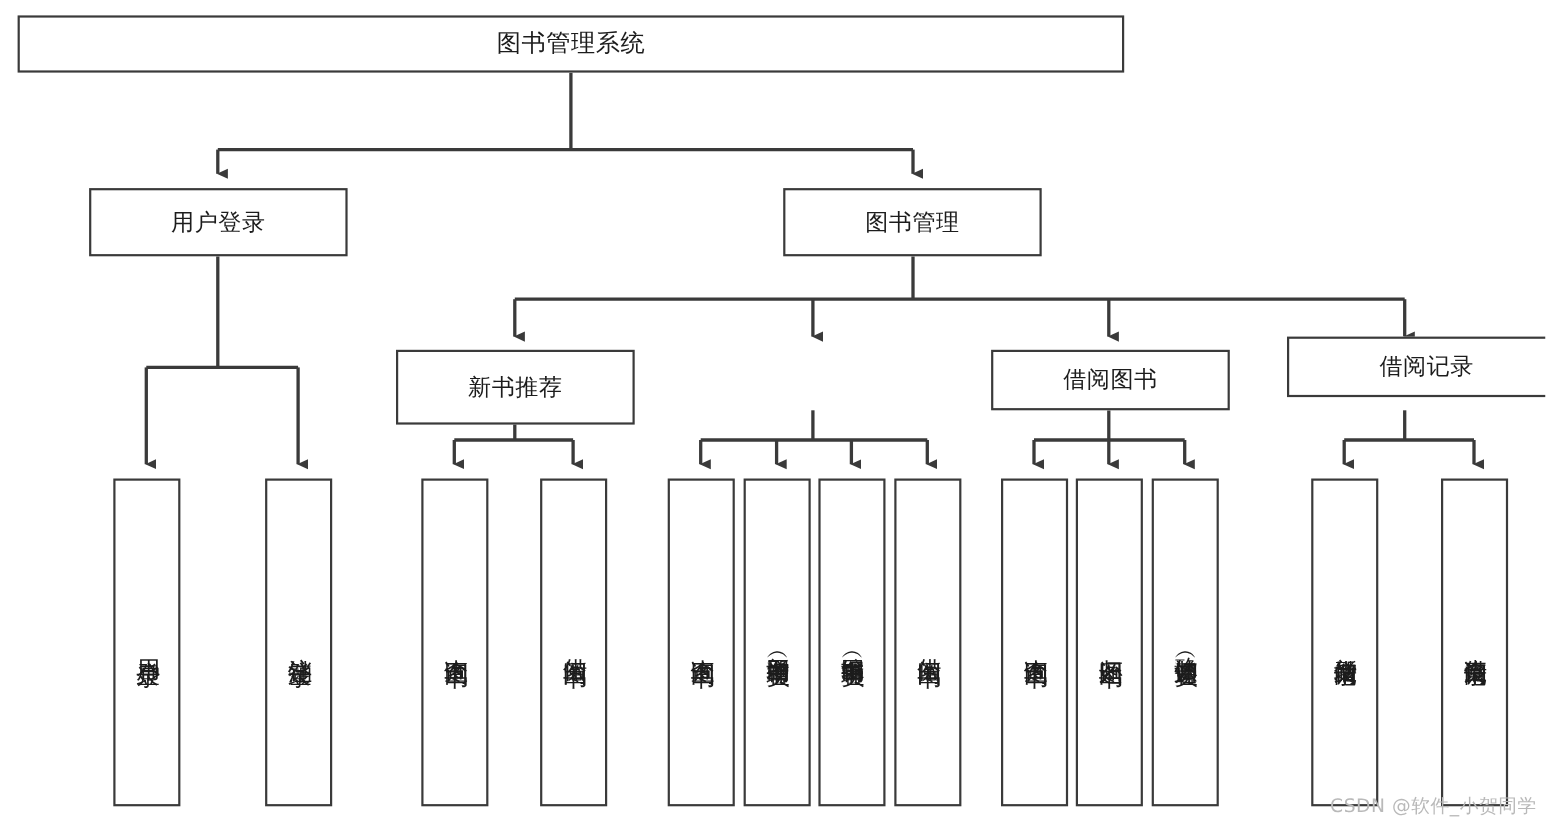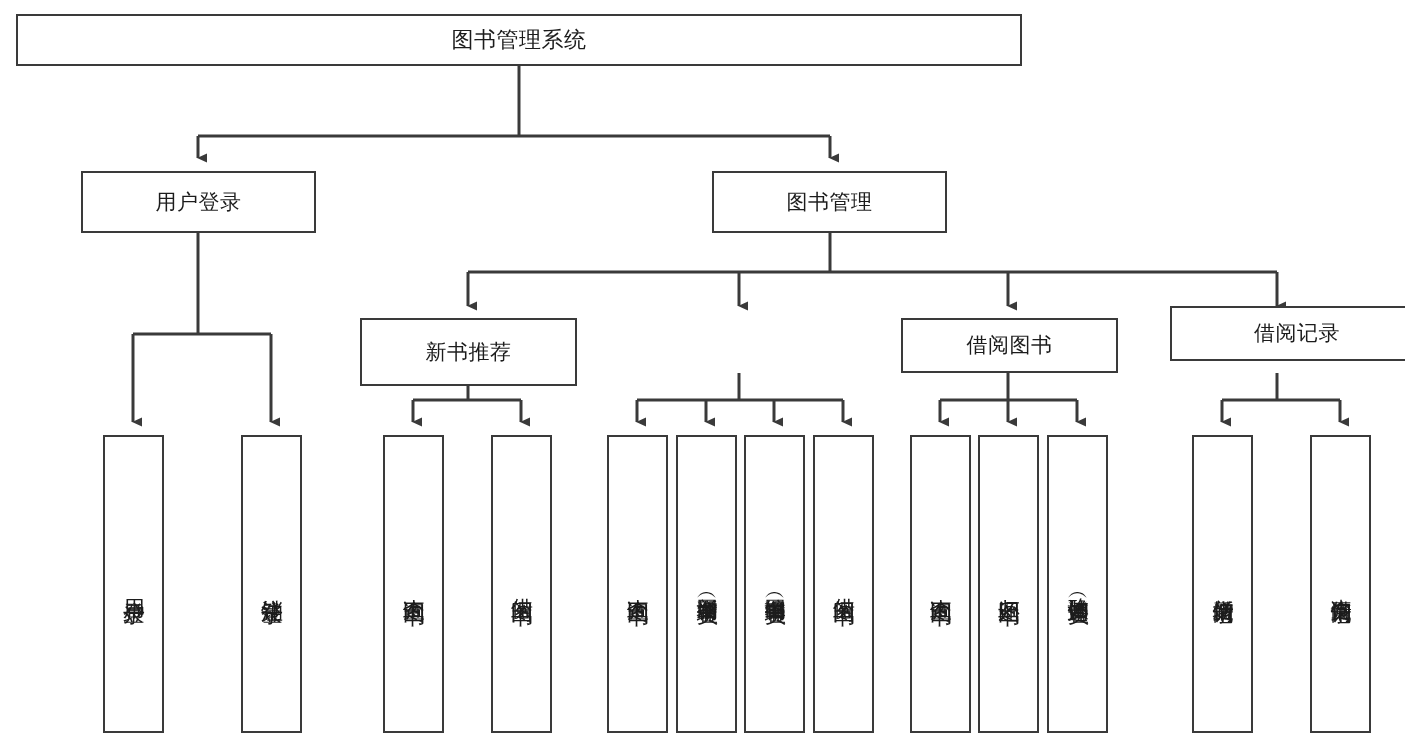--- a/index.html
+++ b/index.html
@@ -182,14 +182,15 @@
     <span class="label">确认归还（管理员）</span>
   </div>
 
   <div class="node leaf tall" style="left:1192px;top:435px;width:61px;height:298px;">
     <span class="label">新增借阅记录</span>
   </div>
   <div class="node leaf tall" style="left:1310px;top:435px;width:61px;height:298px;">
     <span class="label">查询借阅记录</span>
   </div>
 
+  <div class="watermark">CSDN @软件_小贺同学</div>
 
 </div>
 
 </body></html>

